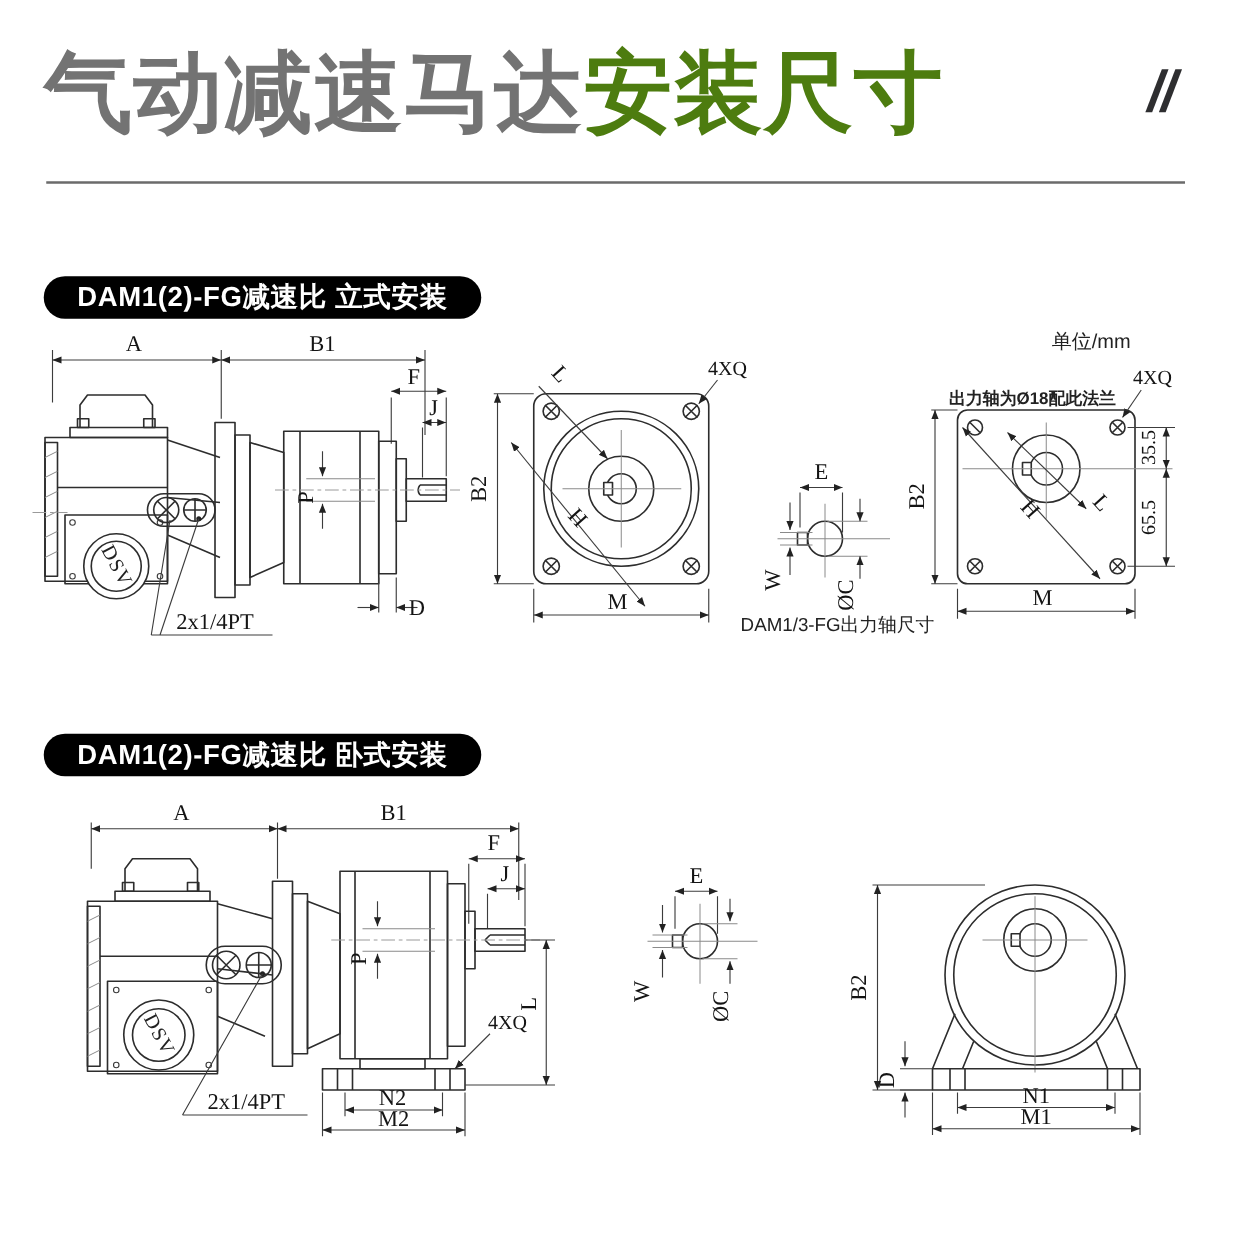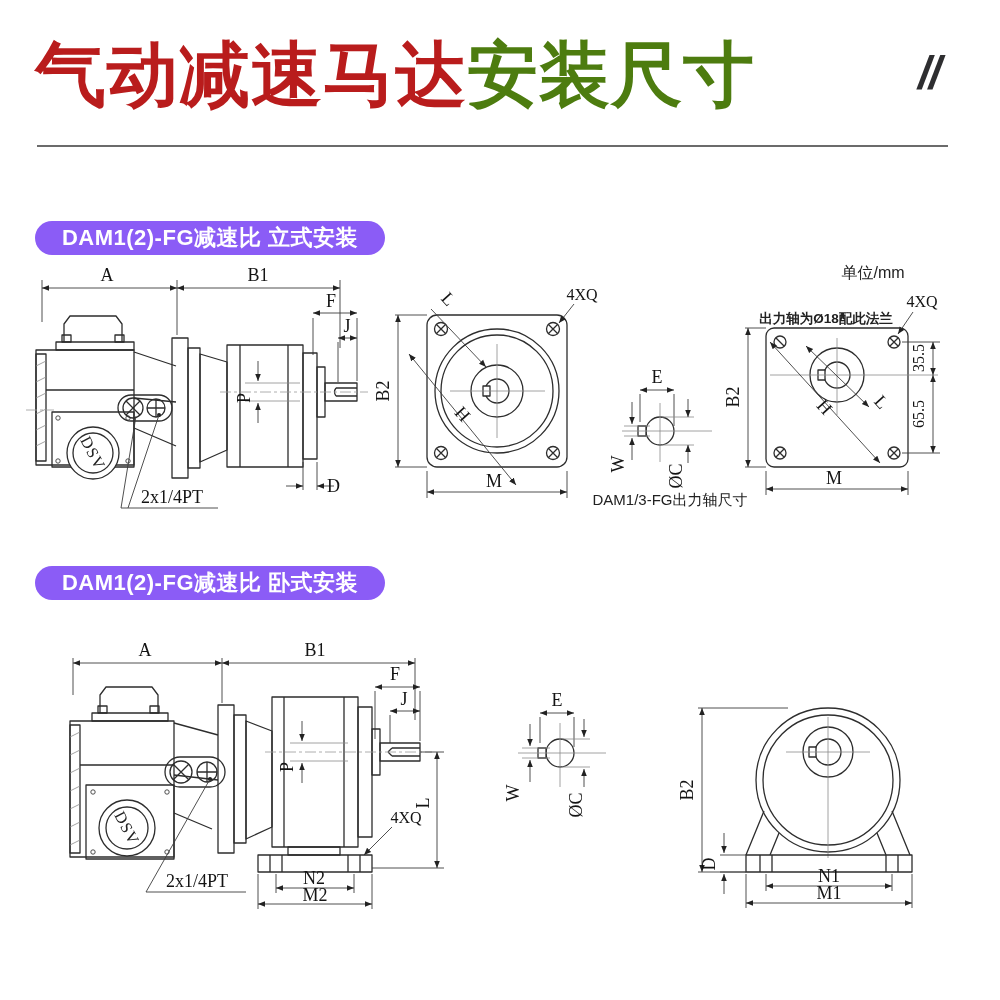--- a/index.html
+++ b/index.html
@@ -1,31 +1,31 @@
 <!DOCTYPE html>
 <html><head>
 <meta charset="utf-8">
 <style>
   html,body{margin:0;padding:0;}
   body{width:1000px;height:1000px;position:relative;background:#ffffff;overflow:hidden;
        font-family:"Liberation Sans",sans-serif;}
   
   .hdr{position:absolute;left:35px;top:36px;font-size:71px;font-weight:900;letter-spacing:1px;
        line-height:1.1;white-space:nowrap;}
-  .hdr .dk{color:#b91c1c;}
+  .hdr .dk{color:#737373;}
   .hdr .rd{color:#4d7c0f;}
   .corner-mark{position:absolute;left:918px;top:46px;font-size:46px;font-weight:700;
        font-style:italic;color:#2e2e30;letter-spacing:-2px;}
   .hdr-line{position:absolute;left:37px;top:145px;width:911px;height:1.5px;background:#6b6b6b;}
   
-  .badge{position:absolute;left:35px;width:350px;height:34px;background:#8b5cf6;border-radius:17px;
+  .badge{position:absolute;left:35px;width:350px;height:34px;background:#000000;border-radius:17px;
        color:#fff;font-weight:700;font-size:22px;display:flex;align-items:center;justify-content:center;
        letter-spacing:0.5px;}
   #badge-v{top:221px;}
-  #badge-h{top:566px;}
+  #badge-h{top:587px;}
   
   svg{position:absolute;left:0;}
   #row1{top:250px;}
   #row2{top:625px;}
   
   .ol{fill:none;stroke:#2d2d2d;stroke-width:1.3;stroke-linejoin:round;}
   .olw{fill:#ffffff;stroke:#2d2d2d;stroke-width:1.3;stroke-linejoin:round;}
   .dm{fill:none;stroke:#3c3c3c;stroke-width:0.9;}
   .hl{fill:none;stroke:#8a8a8a;stroke-width:0.8;}
   .cl{fill:none;stroke:#9a9a9a;stroke-width:0.8;stroke-dasharray:11 3 3 3;}

